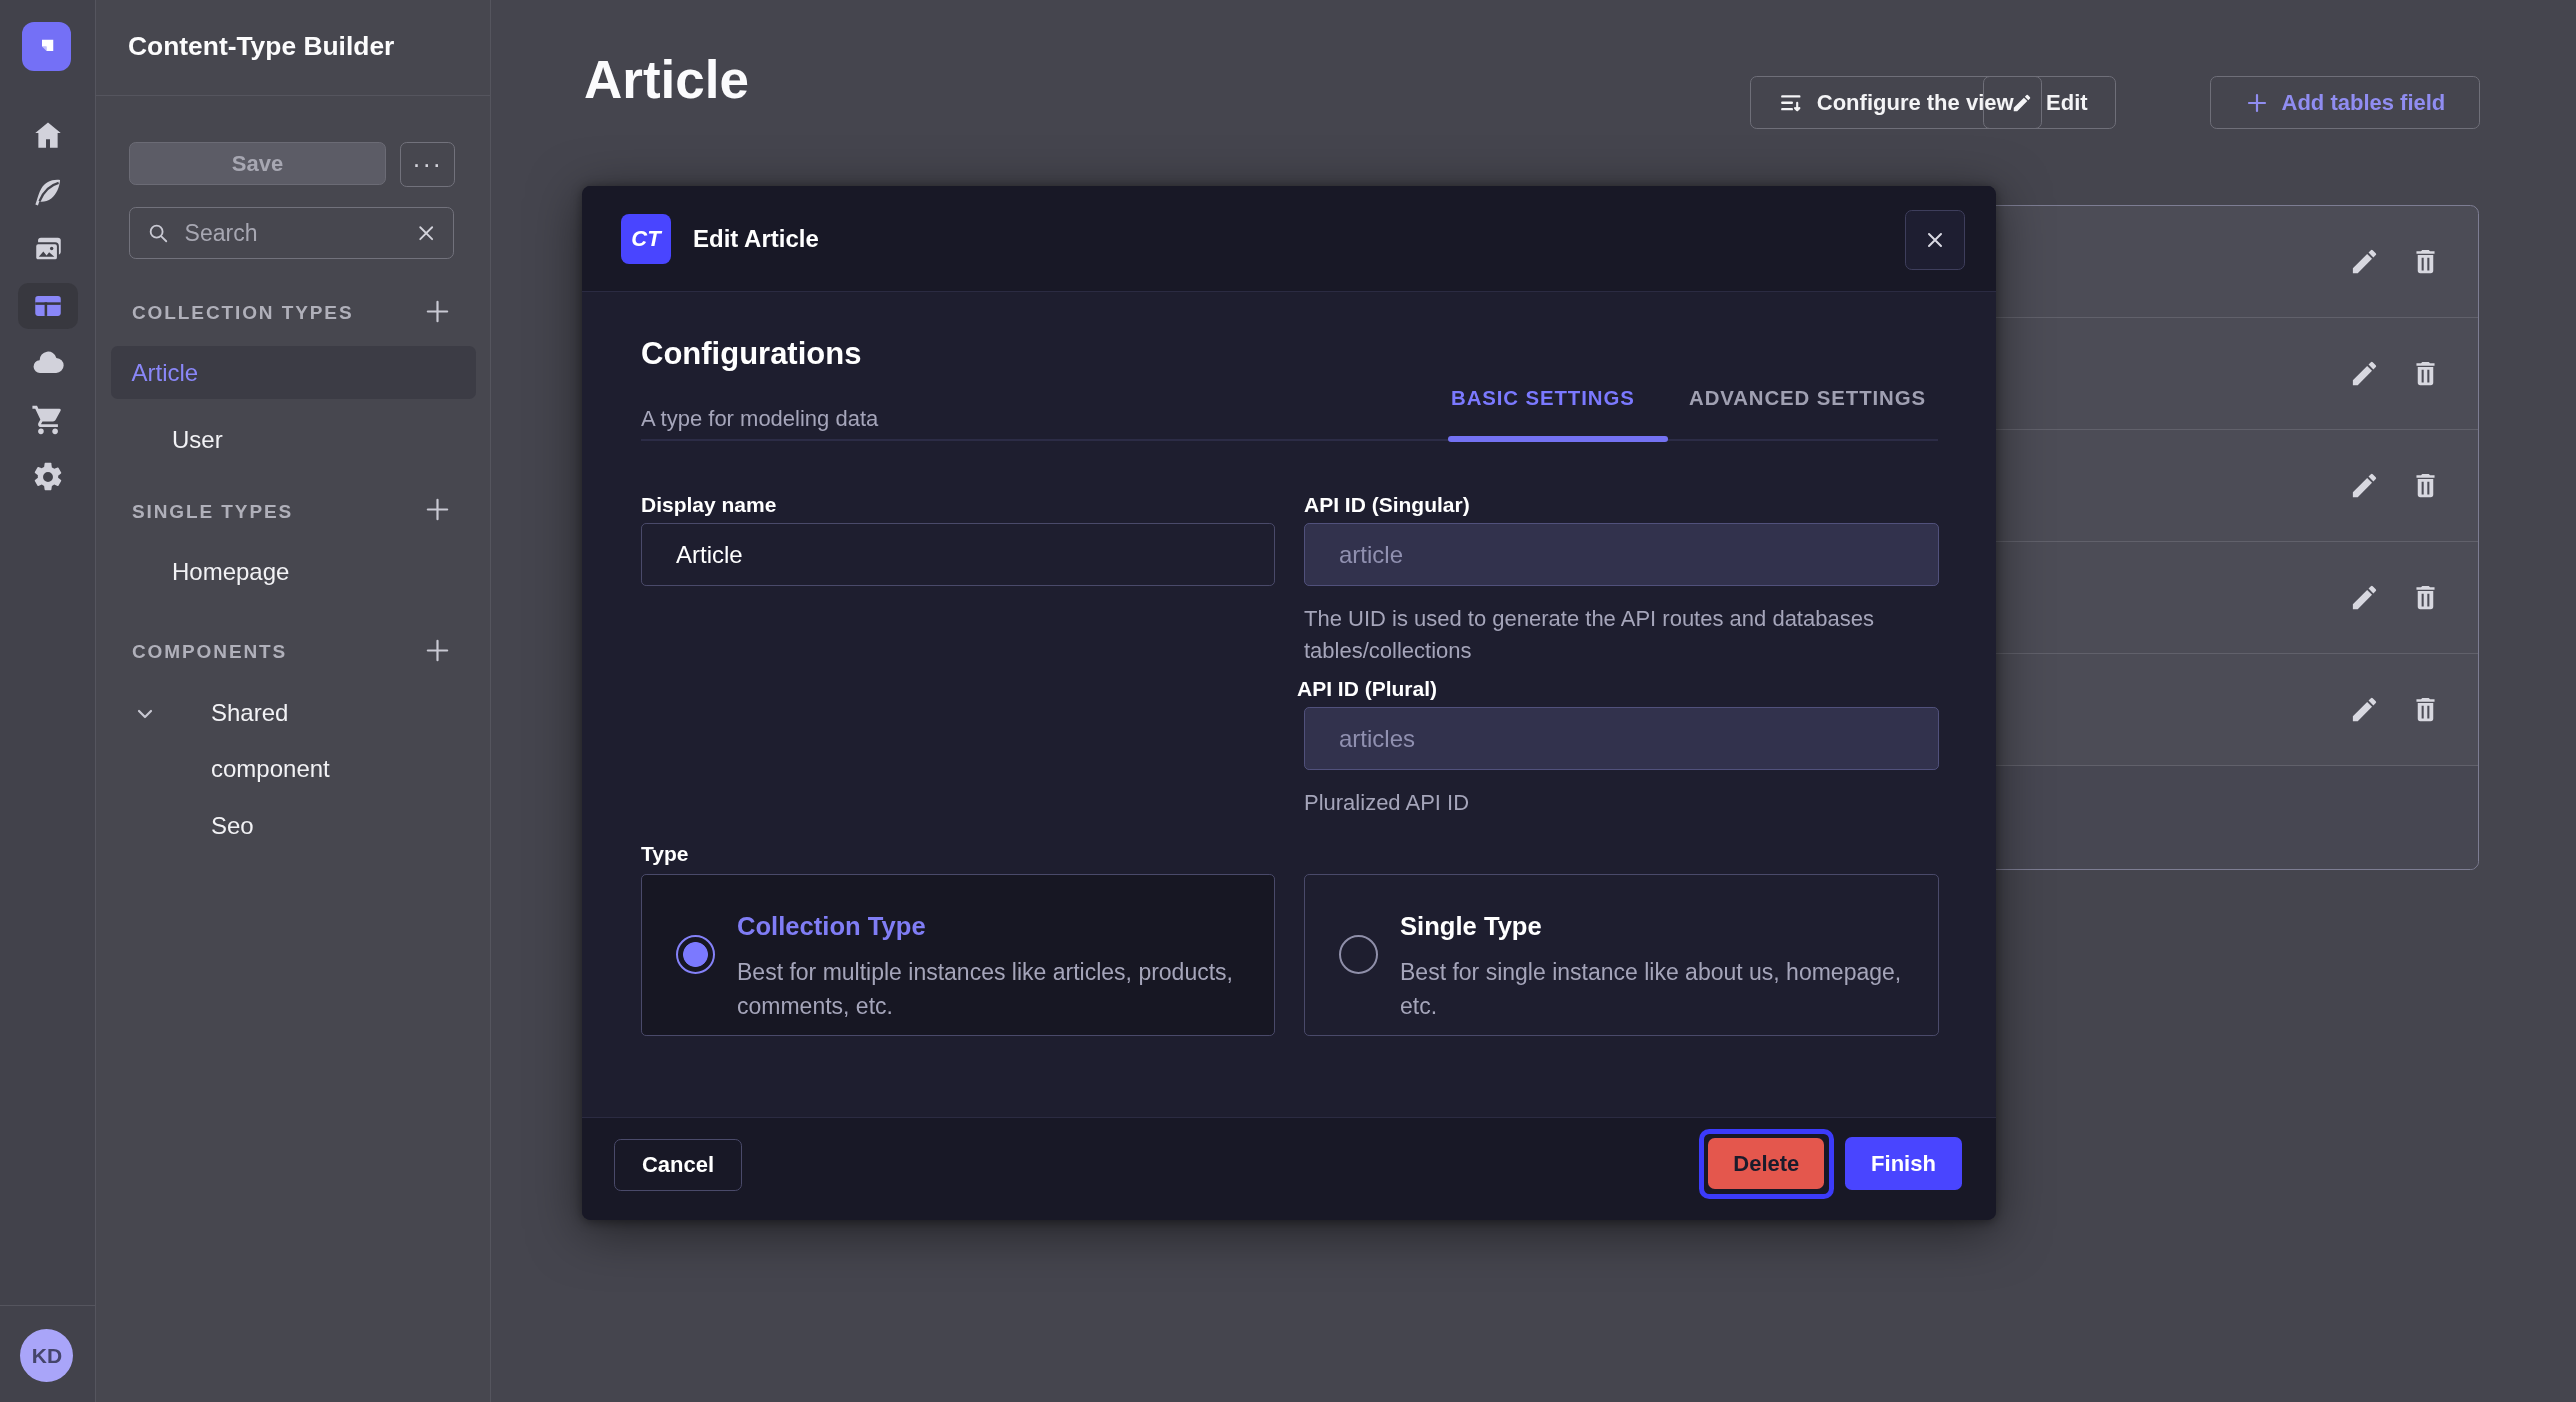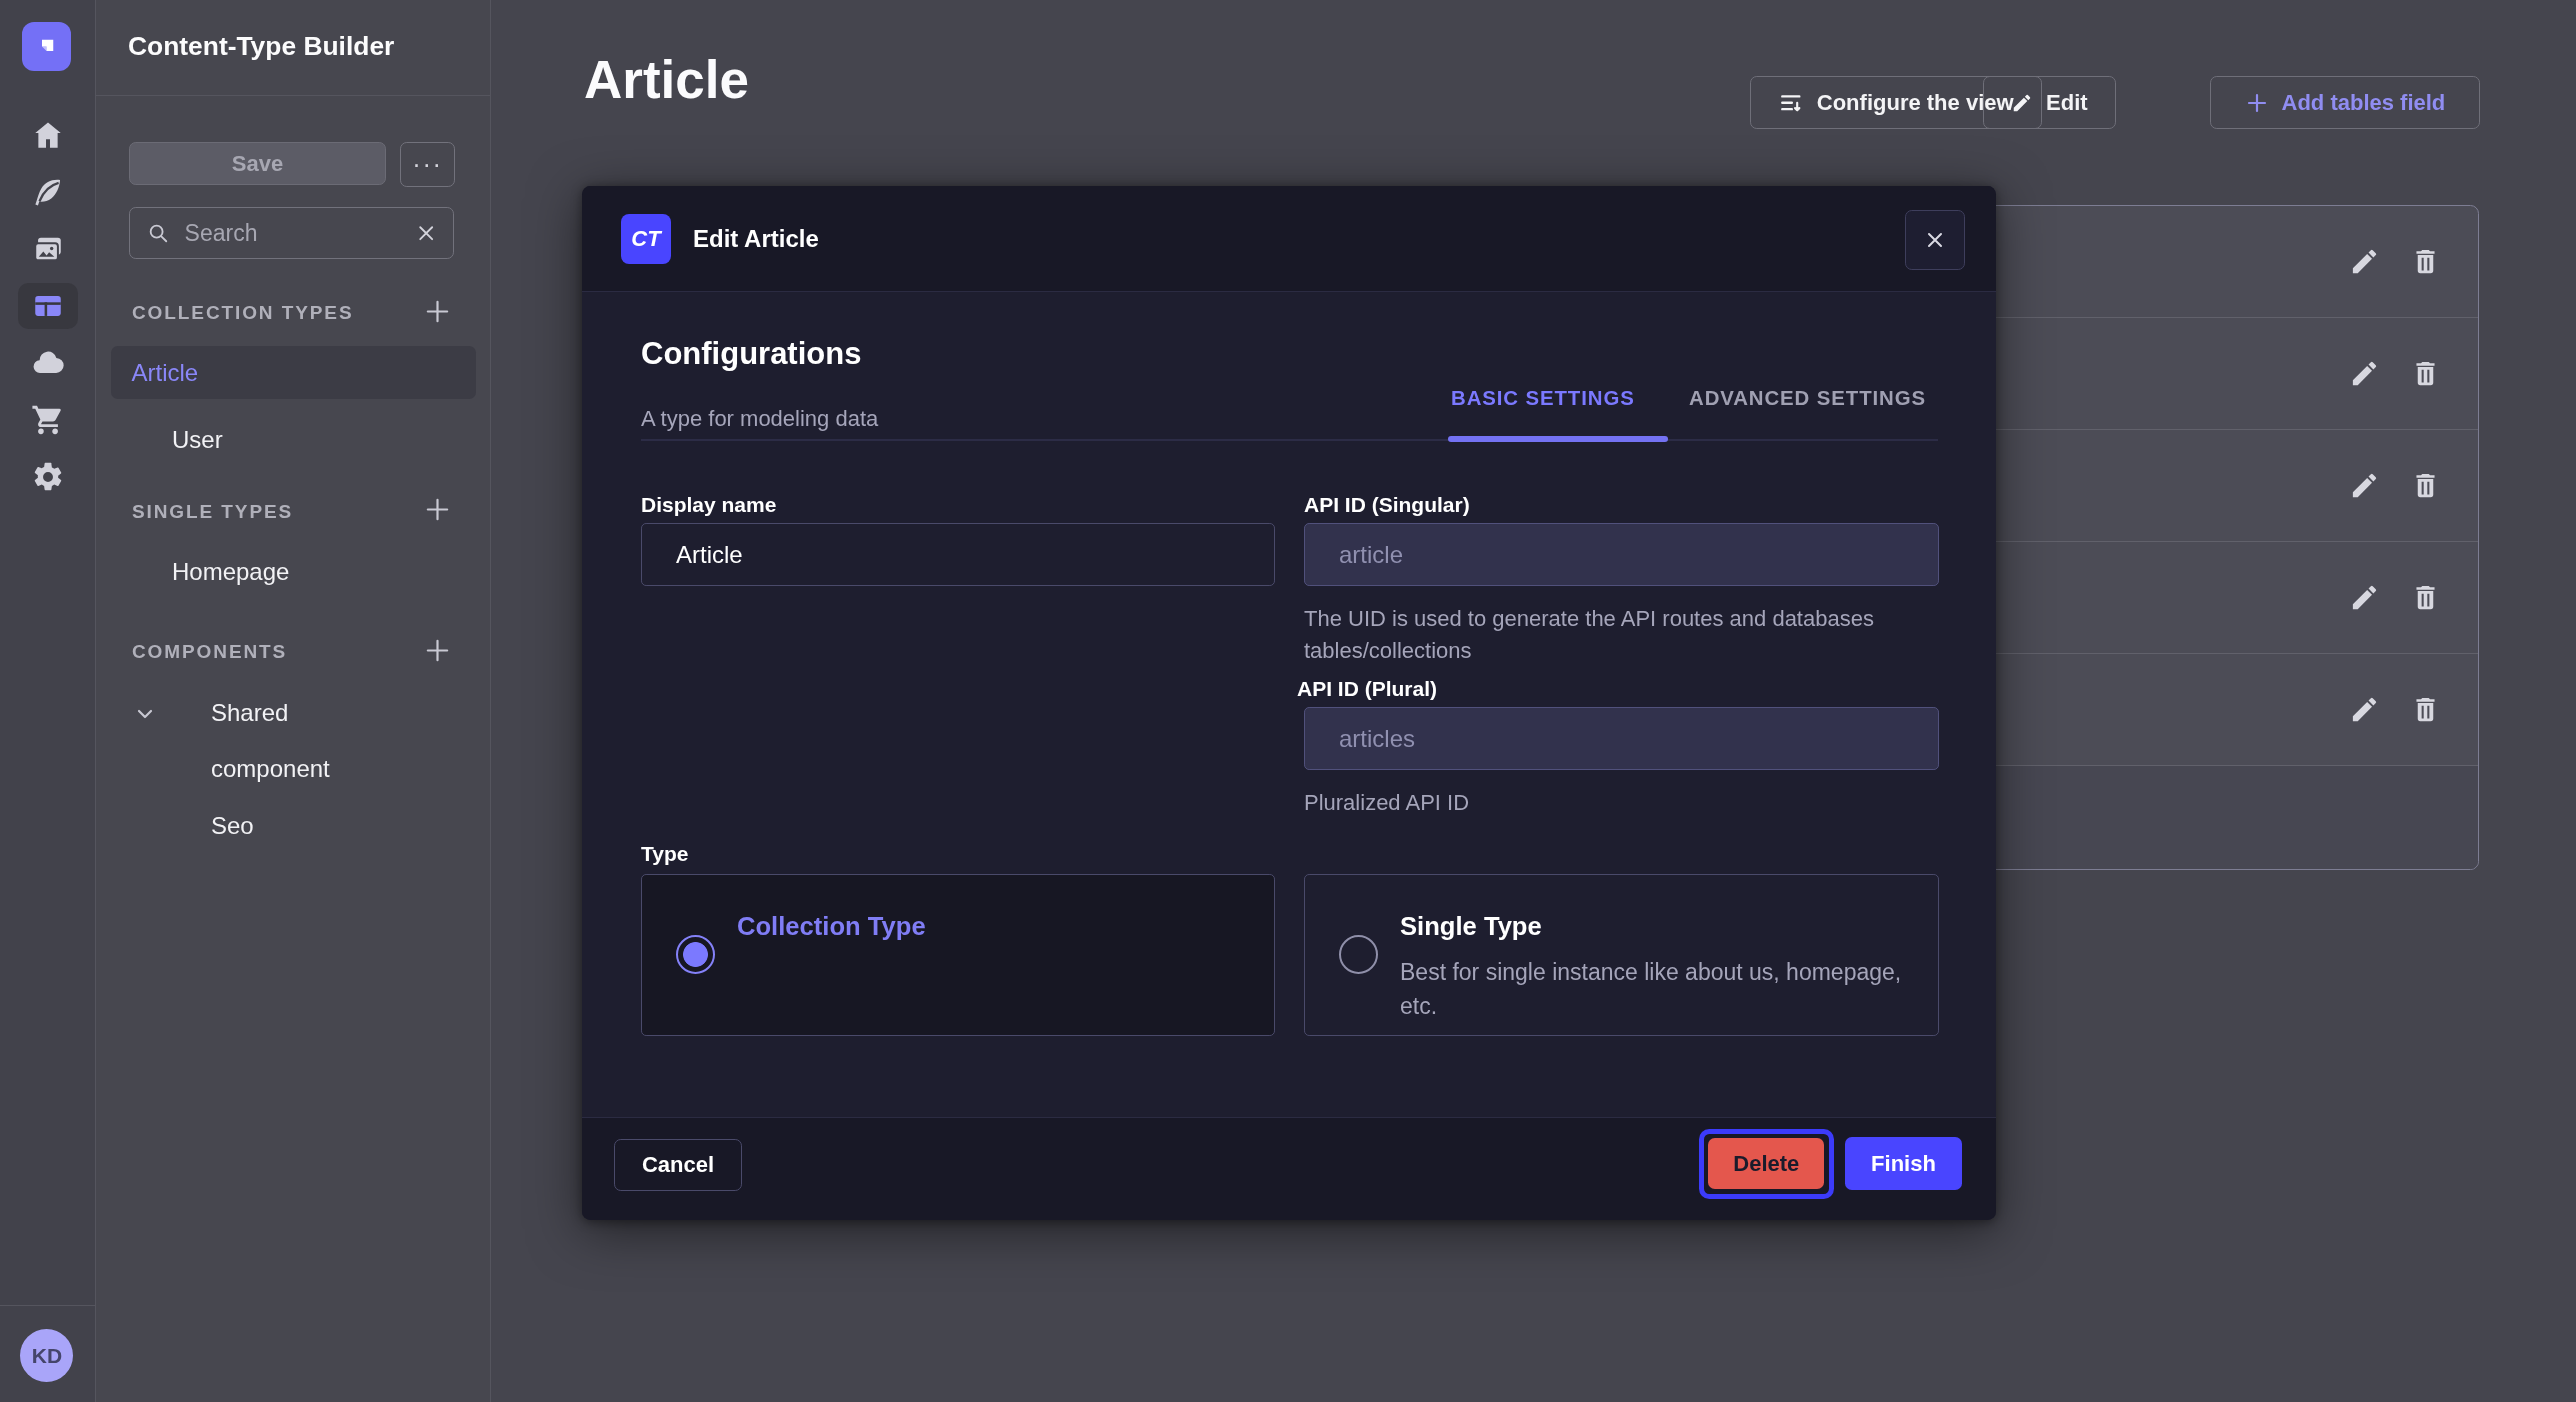--- a/index.html
+++ b/index.html
@@ -308,20 +308,21 @@
 
     <div class="f-label" style="left:715px;top:491px">API ID (Plural)</div>
     <input class="ipt ipt-dis" style="left: 722px; top: 521px;" placeholder="articles">
     <div class="f-help" style="left:722px;top:601px">Pluralized API ID</div>
 
     <div class="f-label" style="left:59px;top:656px">Type</div>
 
     <div class="type-card" style="left:59px;width:634px;background:#171723">
       <div class="radio radio-on"></div>
       <div class="tc-title" style="color:#807df5">Collection Type</div>
+      <div class="tc-desc" style="width:511px">Best for multiple instances like articles, products, comments, etc.</div>
     </div>
     <div class="type-card" style="left:722px;width:635px;background:#1e1e2f">
       <div class="radio radio-off"></div>
       <div class="tc-title" style="color:#fff">Single Type</div>
       <div class="tc-desc" style="width:520px">Best for single instance like about us, homepage, etc.</div>
     </div>
 
     <div class="m-footer"></div>
     <div class="btn" style="position:absolute;left:32px;top:953px;width:128px;height:52px;border:0.9px solid #4a4a6a;background:#181826;color:#fff">Cancel</div>
     <div style="position:absolute;left:1117px;top:943px;border:5.1px solid #3c3bfa;border-radius:10.2px;padding:4.3px;background:#181826">

